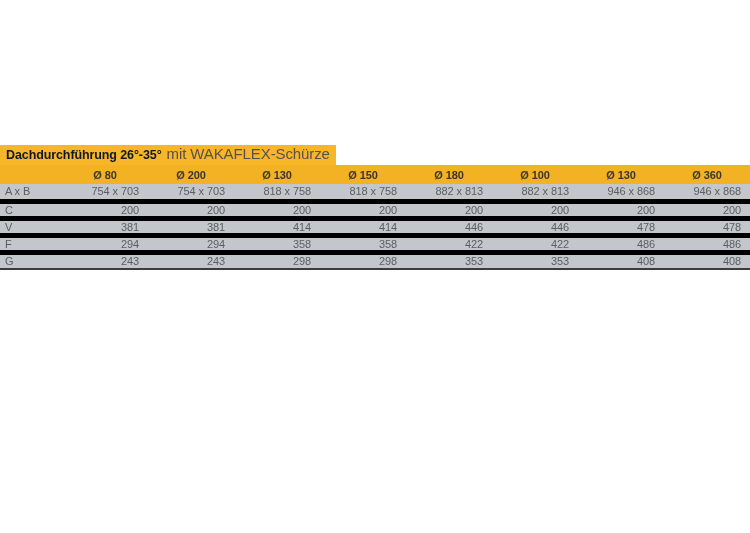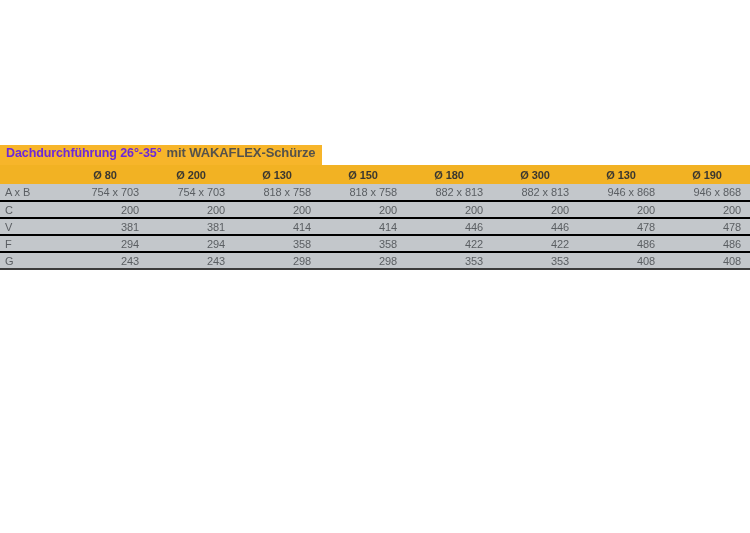--- a/index.html
+++ b/index.html
@@ -33,26 +33,26 @@
     height: 20px;
     display: flex;
     align-items: baseline;
     padding: 0 6px 0 6px;
     box-sizing: border-box;
     white-space: nowrap;
   }
   .title-main {
     font-size: 12.5px;
     font-weight: bold;
-    color: #6d28d9;
+    color: #0f172a;
     letter-spacing: -0.1px;
   }
   .title-sub {
-    font-size: 13px;
-    font-weight: bold;
+    font-size: 15px;
+    font-weight: normal;
     color: #55524a;
     margin-left: 5px;
     letter-spacing: -0.1px;
   }
 
   
   table.spec {
     width: 750px;
     border-collapse: collapse;
     table-layout: fixed;
@@ -76,21 +76,21 @@
     background: #f2b223;
   }
 
   table.spec tbody tr {
     height: 17px;
   }
   table.spec tbody td {
     background: #c3c7cb;
     color: #5a5e62;
     padding: 0;
-    border-bottom: 2px solid #000000;
+    border-bottom: 5px solid #000000;
     font-size: 11px;
     letter-spacing: -0.1px;
     vertical-align: middle;
   }
   table.spec tbody tr:last-child td {
     border-bottom: 2px solid #3c3c3c;
   }
   table.spec tbody td.rowlabel {
     text-align: left;
     padding-left: 5px;
@@ -125,23 +125,23 @@
         <col class="data-col">
     </colgroup>
     <thead>
       <tr>
         <th class="label-head"></th>
         <th>Ø 80</th>
         <th>Ø 200</th>
         <th>Ø 130</th>
         <th>Ø 150</th>
         <th>Ø 180</th>
-        <th>Ø 300</th>
+        <th>Ø 100</th>
         <th>Ø 130</th>
-        <th>Ø 190</th>
+        <th>Ø 360</th>
 
       </tr>
     </thead>
     <tbody>
 
       <tr>
         <td class="rowlabel">A x B</td>
         <td class="val">754 x 703</td>
         <td class="val">754 x 703</td>
         <td class="val">818 x 758</td>

